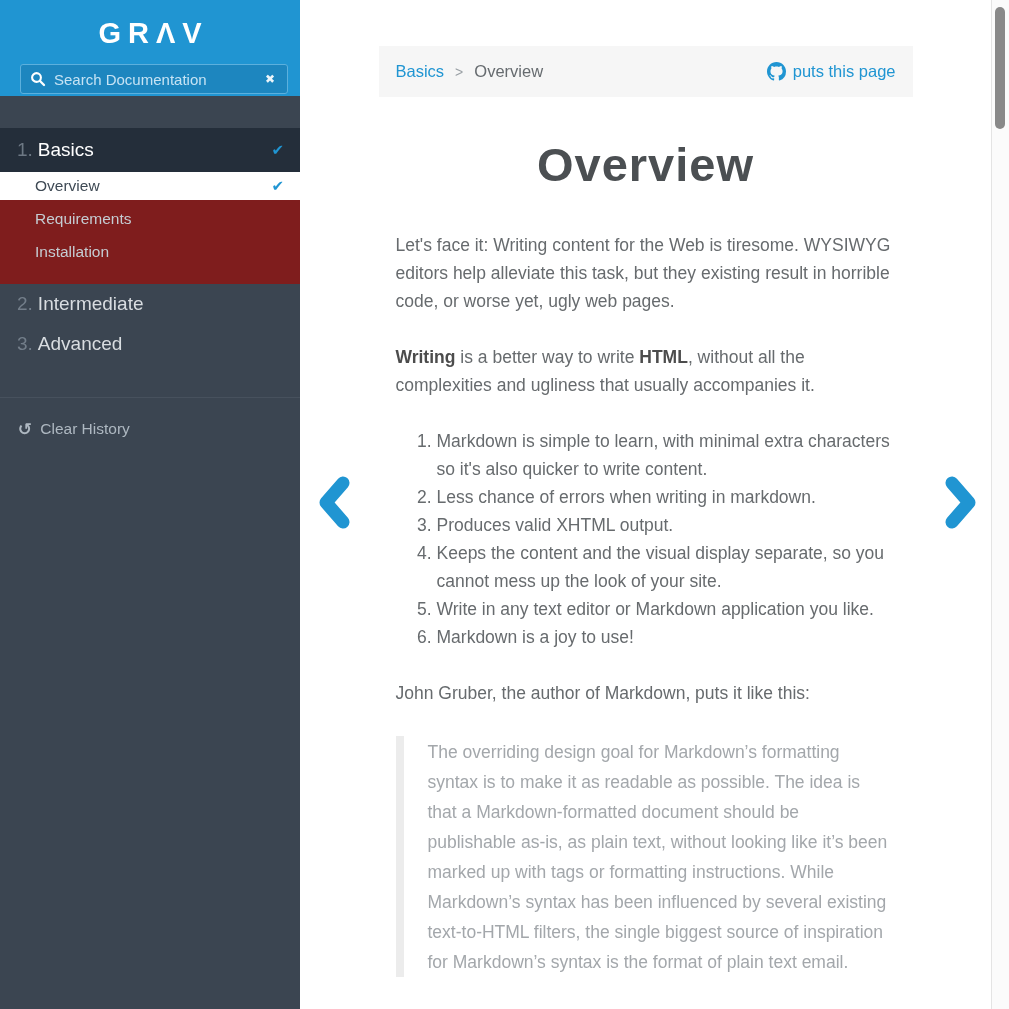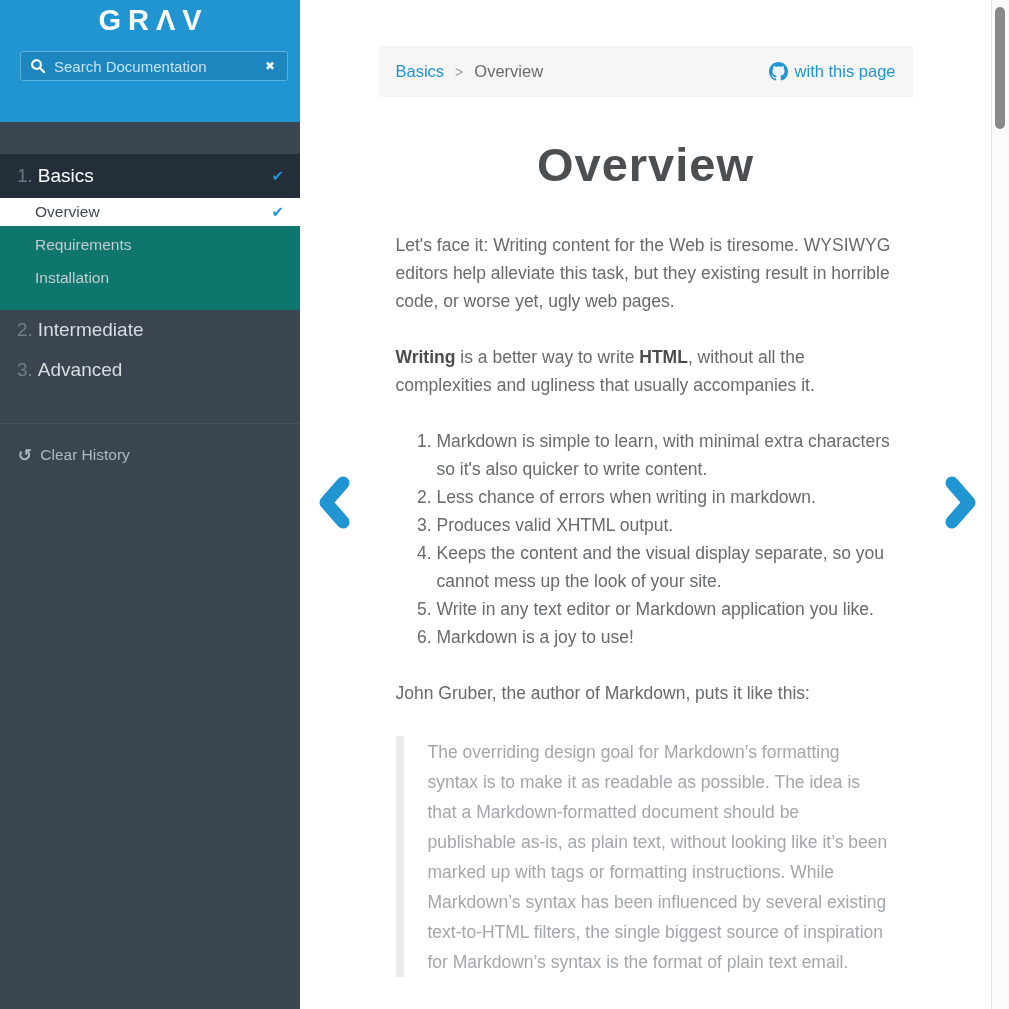--- a/index.html
+++ b/index.html
@@ -5,21 +5,21 @@
   * { box-sizing: border-box; margin: 0; padding: 0; }
   html,body { width:1009px; height:1009px; }
   body {
     overflow:hidden; position:relative; background:#fff;
     font-family:"Liberation Sans","DejaVu Sans",sans-serif;
     -webkit-font-smoothing:antialiased;
   }
 
   
   .sidebar { position:absolute; left:0; top:0; width:300px; height:1009px; background:#3b4551; }
-  .side-header { height:122px; background:#2095d2; }
+  .side-header { height:96px; background:#2095d2; padding-top:13px; }
   .logo {
     text-align:center; color:#fff; font-size:29px; font-weight:600;
     letter-spacing:7px; padding-left:7px; height:43px; line-height:40px; cursor:pointer;
   }
   .search-wrap { position:relative; margin:8px 16px 0 20px; }
   .search-input {
     width:268px; height:30px; background:#1d86bf; border:1px solid #5cb0dd; border-radius:3px;
     padding:0 30px 0 33px; color:#fff; font-size:15px; outline:none;
     font-family:"Liberation Sans","DejaVu Sans",sans-serif;
   }
@@ -39,21 +39,21 @@
   .chapter-idle .num { color:#737e8a; }
   .chapter-idle .label { color:#d9dde1; }
   .chapter-idle { height:40px; }
   .check { margin-left:auto; color:#2095d2; font-size:15px; font-family:"DejaVu Sans",sans-serif; }
 
   .page-active {
     height:28px; background:#ffffff; display:flex; align-items:center;
     padding:0 16px 0 35px; cursor:pointer;
   }
   .page-active .label { color:#3f4a55; font-size:15.5px; }
-  .subpanel { background:#0f766e; padding:2px 0 16px 0; }
+  .subpanel { background:#7f1d1d; padding:2px 0 16px 0; }
   .subpage-row { height:33px; display:flex; align-items:center; padding:0 16px 0 35px; cursor:pointer; }
   .subpage-row .label { color:#c5ccd2; font-size:15.5px; }
 
   .side-divider { border-top:1px solid #47515d; margin-top:33px; }
   .clear-history {
     margin-top:22px; padding-left:18px; display:flex; align-items:center;
     color:#aeb8c1; font-size:15.5px; cursor:pointer;
   }
   .history-glyph { font-family:"DejaVu Sans",sans-serif; font-size:17px; font-weight:bold; margin-right:8px; line-height:1; }
 
@@ -157,21 +157,21 @@
 <main class="main">
   <div class="container">
     <div class="breadcrumb-bar">
       <span class="crumb-link">Basics</span>
       <span class="crumb-sep">&gt;</span>
       <span class="crumb-current">Overview</span>
       <span class="edit-link">
         <svg width="19" height="19" viewBox="0 0 16 16" fill="#2095d2">
           <path d="M8 0C3.58 0 0 3.58 0 8c0 3.54 2.29 6.53 5.47 7.59.4.07.55-.17.55-.38 0-.19-.01-.82-.01-1.49-2.01.37-2.53-.49-2.69-.94-.09-.23-.48-.94-.82-1.13-.28-.15-.68-.52-.01-.53.63-.01 1.08.58 1.23.82.72 1.21 1.87.87 2.33.66.07-.52.28-.87.51-1.07-1.78-.2-3.64-.89-3.64-3.95 0-.87.31-1.59.82-2.15-.08-.2-.36-1.02.08-2.12 0 0 .67-.21 2.2.82.64-.18 1.32-.27 2-.27s1.36.09 2 .27c1.53-1.04 2.2-.82 2.2-.82.44 1.1.16 1.92.08 2.12.51.56.82 1.27.82 2.15 0 3.07-1.87 3.75-3.65 3.95.29.25.54.73.54 1.48 0 1.07-.01 1.93-.01 2.2 0 .21.15.46.55.38A8.01 8.01 0 0 0 16 8c0-4.42-3.58-8-8-8z"></path>
         </svg>
-        <span>with this page</span>
+        <span>puts this page</span>
       </span>
     </div>
 
     <h1 class="page-title">Overview</h1>
 
     <div class="content">
       <p class="first">Let's face it: Writing content for the Web is tiresome. WYSIWYG editors help alleviate this task, but they existing result in horrible code, or worse yet, ugly web pages.</p>
 
       <p><strong>Writing</strong><span> is a better way to write </span><strong>HTML</strong><span>, without all the complexities and ugliness that usually accompanies it.</span></p>
 

